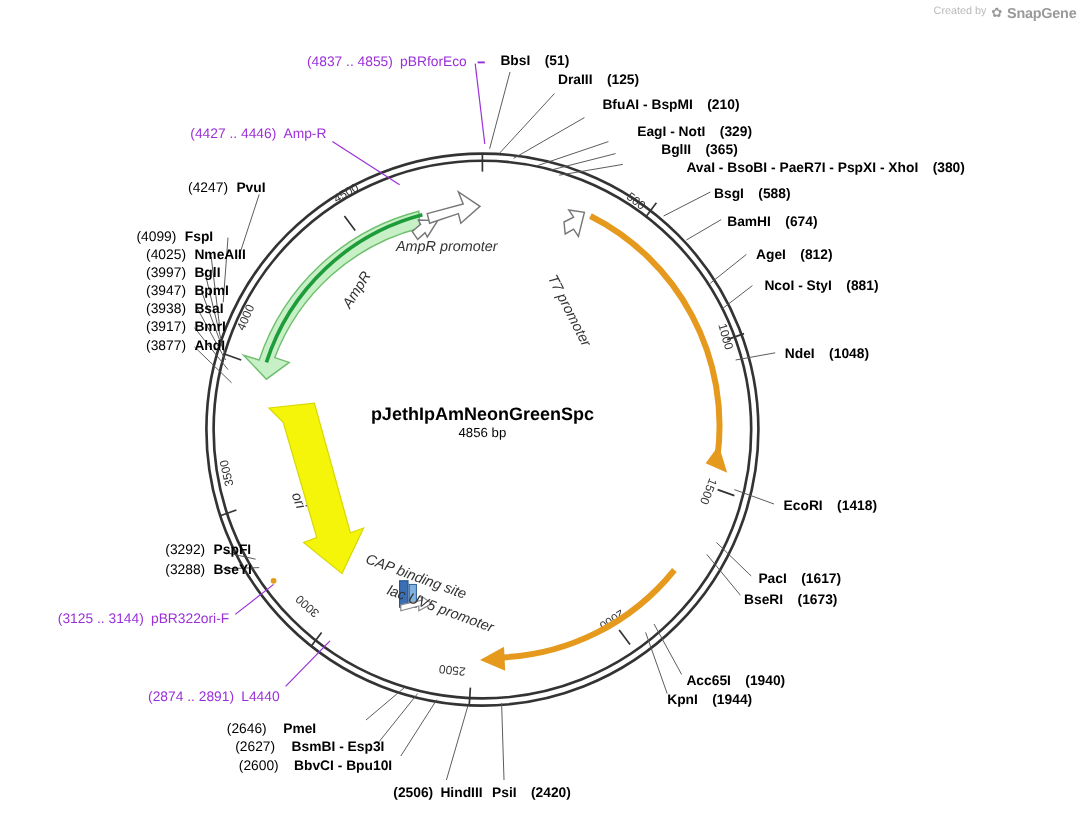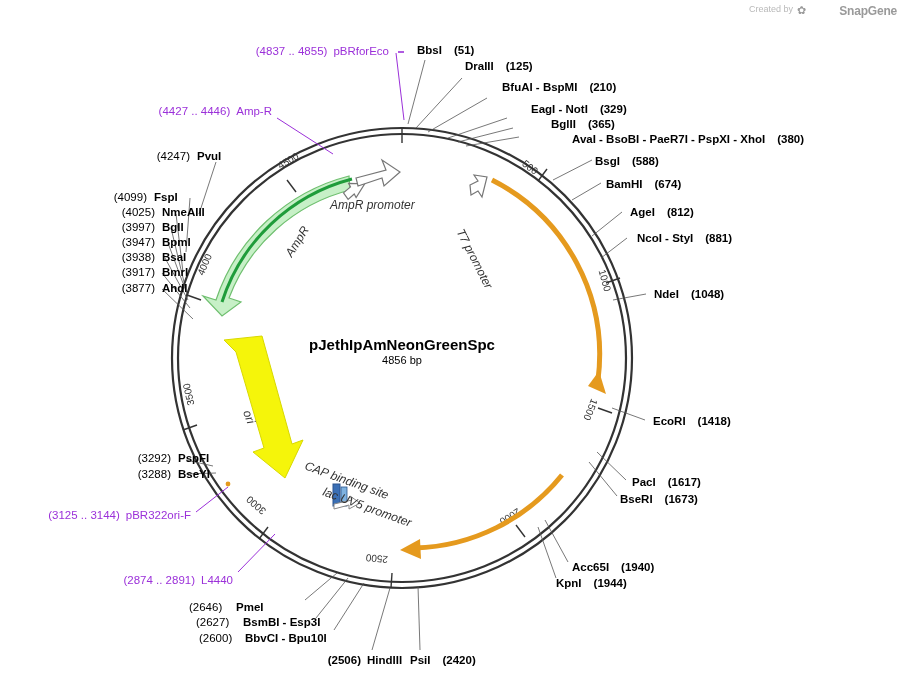--- a/index.html
+++ b/index.html
@@ -10,21 +10,21 @@
     position:relative;
     overflow:hidden;
   }
   #plasmid-map{position:absolute;left:0;top:0;width:905px;height:679px;}
   .brand{
     position:absolute;right:8px;top:4px;
     display:flex;align-items:flex-start;gap:4px;
     color:#b9b9b9;font-size:9px;
   }
   .brand .sg{
-    color:#9a9a9a;font-weight:bold;font-size:12px;letter-spacing:-0.2px;margin-left:29px;
+    color:#9a9a9a;font-weight:bold;font-size:12px;letter-spacing:-0.2px;
   }
   .brand .leaf{color:#9a9a9a;font-size:11px;}
   svg text{dominant-baseline:middle;}
   .lbl-enz{font-family:"Liberation Sans", sans-serif;font-size:11.5px;font-weight:bold;fill:#000;}
   .lbl-pos{font-family:"Liberation Sans", sans-serif;font-size:11.5px;fill:#000;}
   .lbl-feat{font-family:"Liberation Sans", sans-serif;font-size:11.5px;fill:#9b30d9;}
   .lbl-tick{font-family:"Liberation Sans", sans-serif;font-size:10px;fill:#333;}
   .title{font-family:"Liberation Sans", sans-serif;font-size:15px;font-weight:bold;fill:#000;}
   .subtitle{font-family:"Liberation Sans", sans-serif;font-size:11px;fill:#000;}
   .arc-lbl{font-family:"Liberation Sans", sans-serif;font-size:12px;font-style:italic;fill:#333;}

